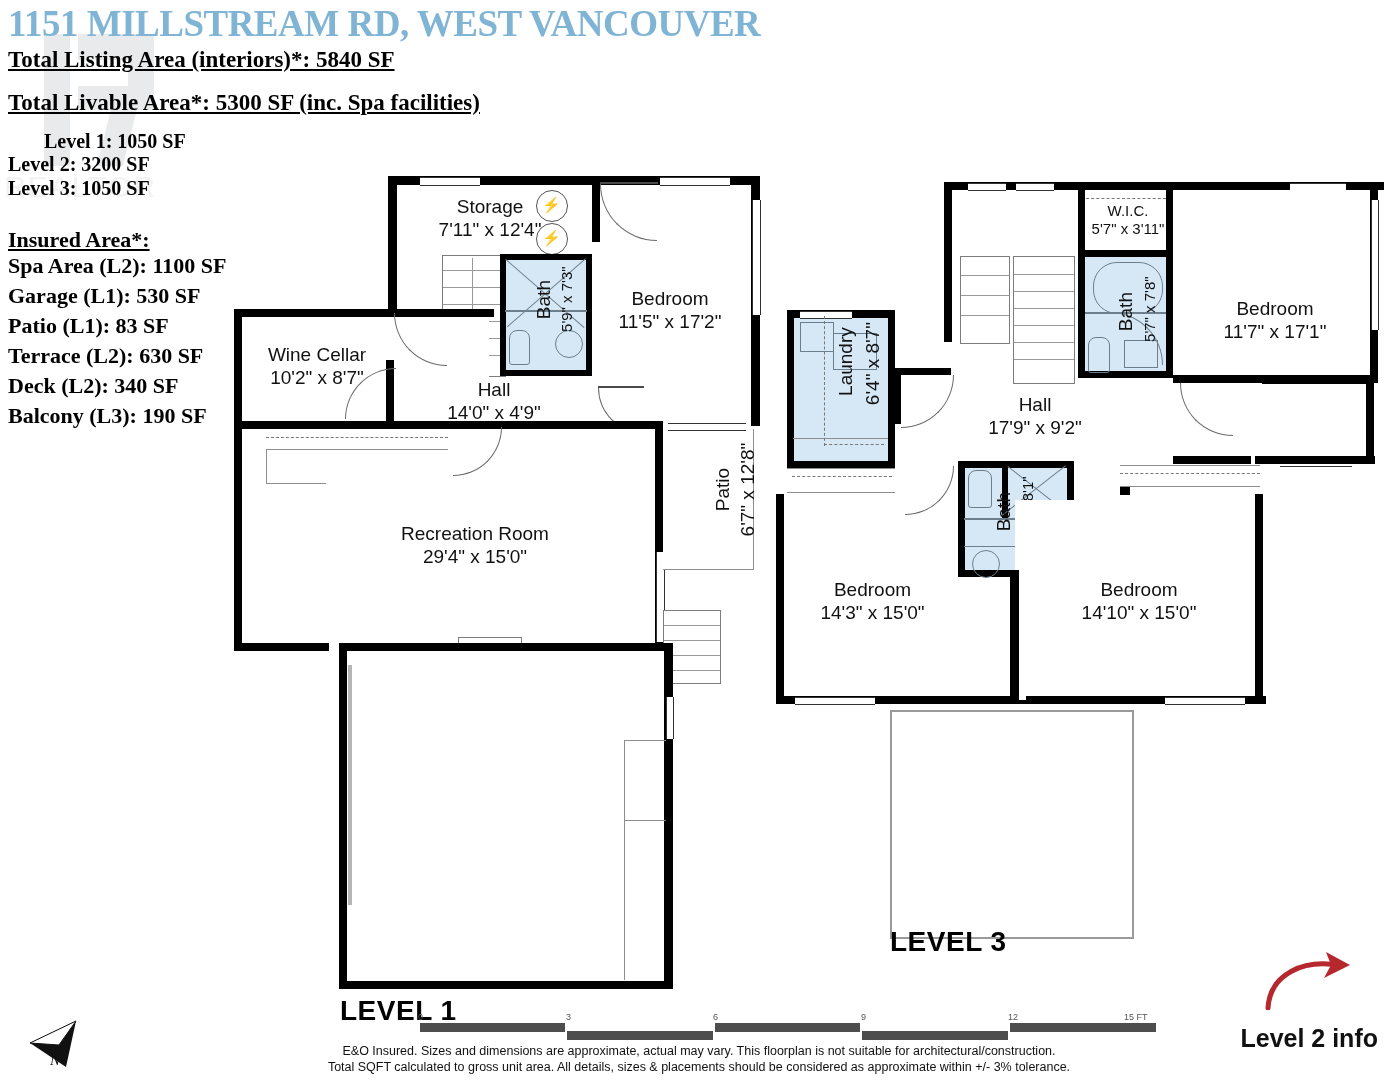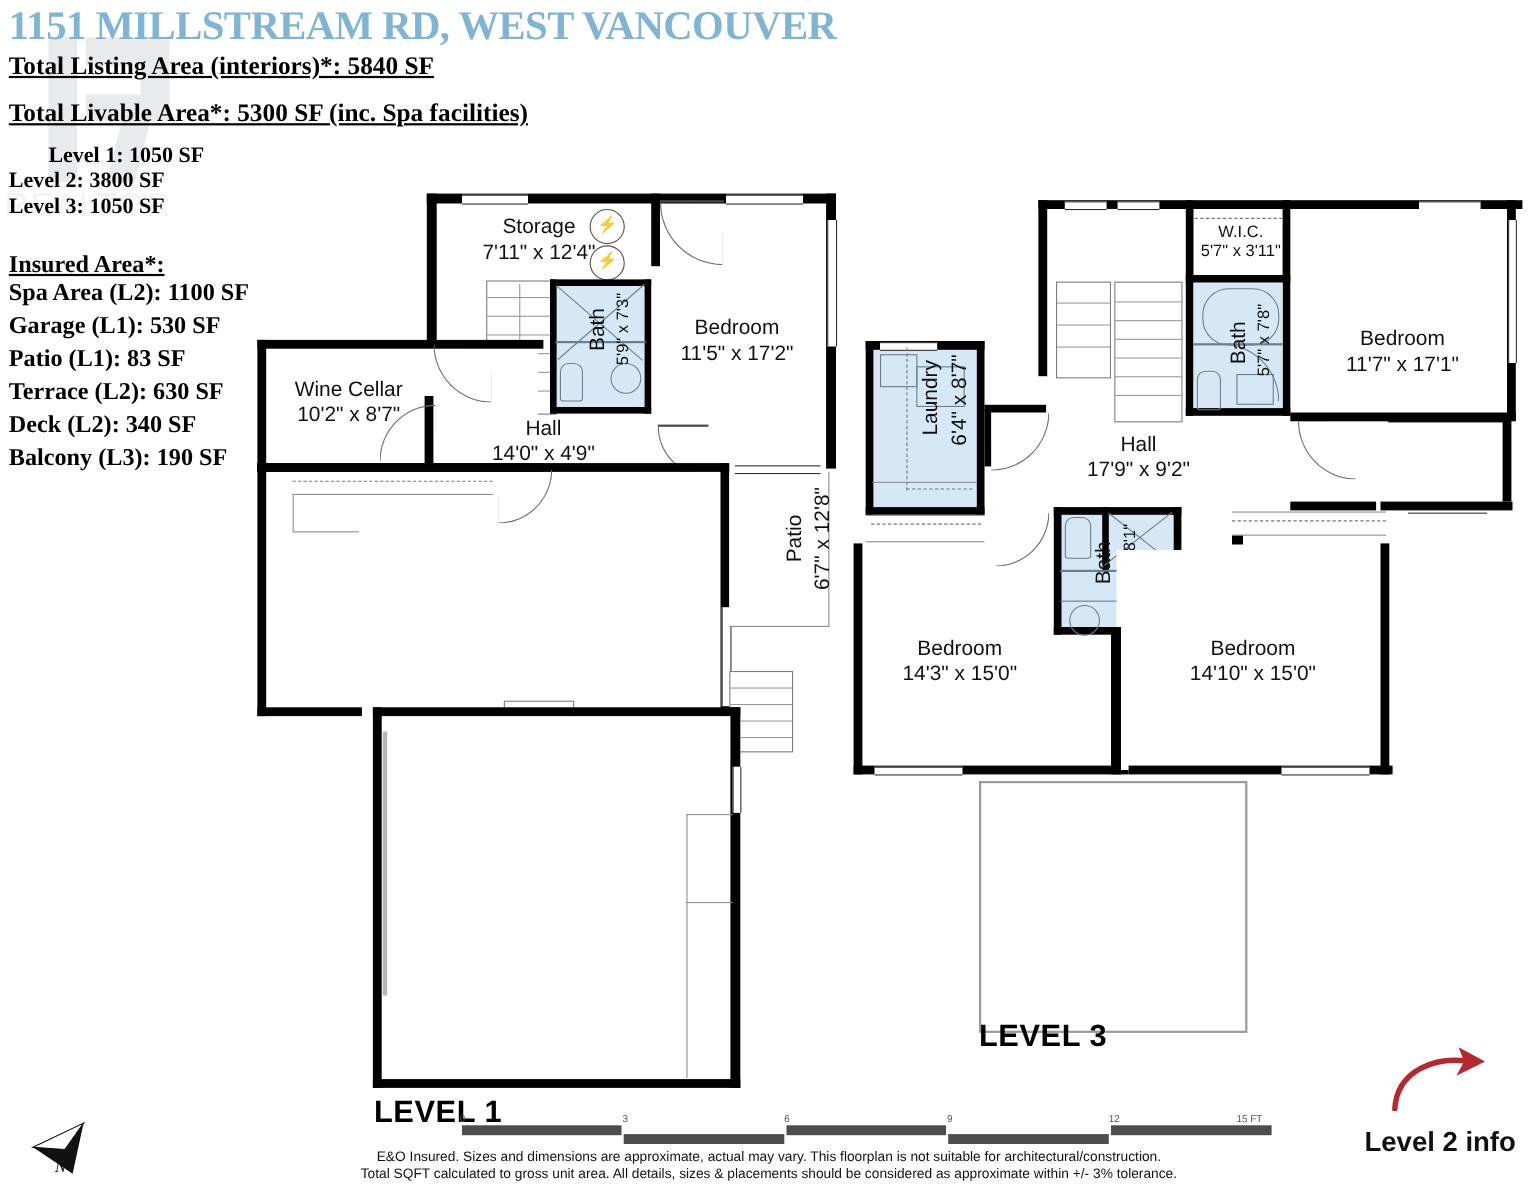--- a/index.html
+++ b/index.html
@@ -71,21 +71,21 @@
     <div class="wm-bar" style="left:84px;top:22px;width:26px;height:34px;"></div>
     <div class="wm-bar" style="left:60px;top:74px;width:26px;height:58px;transform:skewX(-14deg);"></div>
   </div>
   <div class="wmtxt">REALTOR</div>
 </div>
 
 <div id="title">1151 MILLSTREAM RD, WEST VANCOUVER</div>
 <div class="hdr u" id="lineTLA">Total Listing Area (interiors)*: 5840 SF</div>
 <div class="hdr" id="lineLIV"><span class="u">Total Livable Area*: 5300 SF (inc. Spa facilities)</span></div>
 <div class="hdr" id="lvl1">Level 1: 1050 SF</div>
-<div class="hdr" id="lvl2">Level 2: 3800 SF</div>
+<div class="hdr" id="lvl2">Level 2: 3200 SF</div>
 <div class="hdr" id="lvl3">Level 3: 1050 SF</div>
 <div class="hdr u" id="exTitle">Insured Area*:</div>
 <div class="exrow" style="top:253px">Spa Area (L2): 1100 SF</div>
 <div class="exrow" style="top:283px">Garage (L1): 530 SF</div>
 <div class="exrow" style="top:313px">Patio (L1): 83 SF</div>
 <div class="exrow" style="top:343px">Terrace (L2): 630 SF</div>
 <div class="exrow" style="top:373px">Deck (L2): 340 SF</div>
 <div class="exrow" style="top:403px">Balcony (L3): 190 SF</div>
 
 <div class="plan" id="plan1" style="left:0;top:0;width:790px;height:1010px;">
@@ -167,20 +167,24 @@
 
   <div class="room" style="left:242px;top:429px;width:420px;height:222px;"></div>
   <div class="wall" style="left:234px;top:421px;width:428px;height:8px;"></div>
   <div class="wall" style="left:234px;top:421px;width:8px;height:230px;"></div>
   <div class="wall" style="left:234px;top:643px;width:95px;height:8px;"></div>
   <div class="wall" style="left:655px;top:421px;width:8px;height:230px;"></div>
   <div class="dash" style="left:266px;top:437px;width:182px;"></div>
   <div class="thin" style="left:266px;top:449px;width:182px;height:1px;"></div>
   <div class="thin" style="left:266px;top:449px;width:1px;height:34px;"></div>
   <div class="thin" style="left:266px;top:483px;width:60px;height:1px;"></div>
+  <div class="lbl" style="left:375px;top:522px;width:200px;">
+    <div class="nm">Recreation Room</div>
+    <div class="dm">29'4" x 15'0"</div>
+  </div>
   <div class="arc" style="left:453px;top:427px;width:48px;height:48px;border-radius:0 0 100% 0;border-top:none;border-left:none;border-color:#6a6a6a;"></div>
   <div class="stair" style="left:458px;top:637px;width:62px;height:44px;">
       <i style="top:14px"></i>
       <i style="top:29px"></i>
     </div>
   <div class="winv" style="left:656px;top:552px;width:7px;height:90px;"></div>
 
   <div class="room" style="left:663px;top:429px;width:90px;height:140px;border-right:1.4px solid #8d8d8d;border-bottom:1.4px solid #8d8d8d;"></div>
   <div class="win" style="left:668px;top:423px;width:78px;height:6px;"></div>
   <div class="lbl rot" style="left:653px;top:478px;width:140px;">

